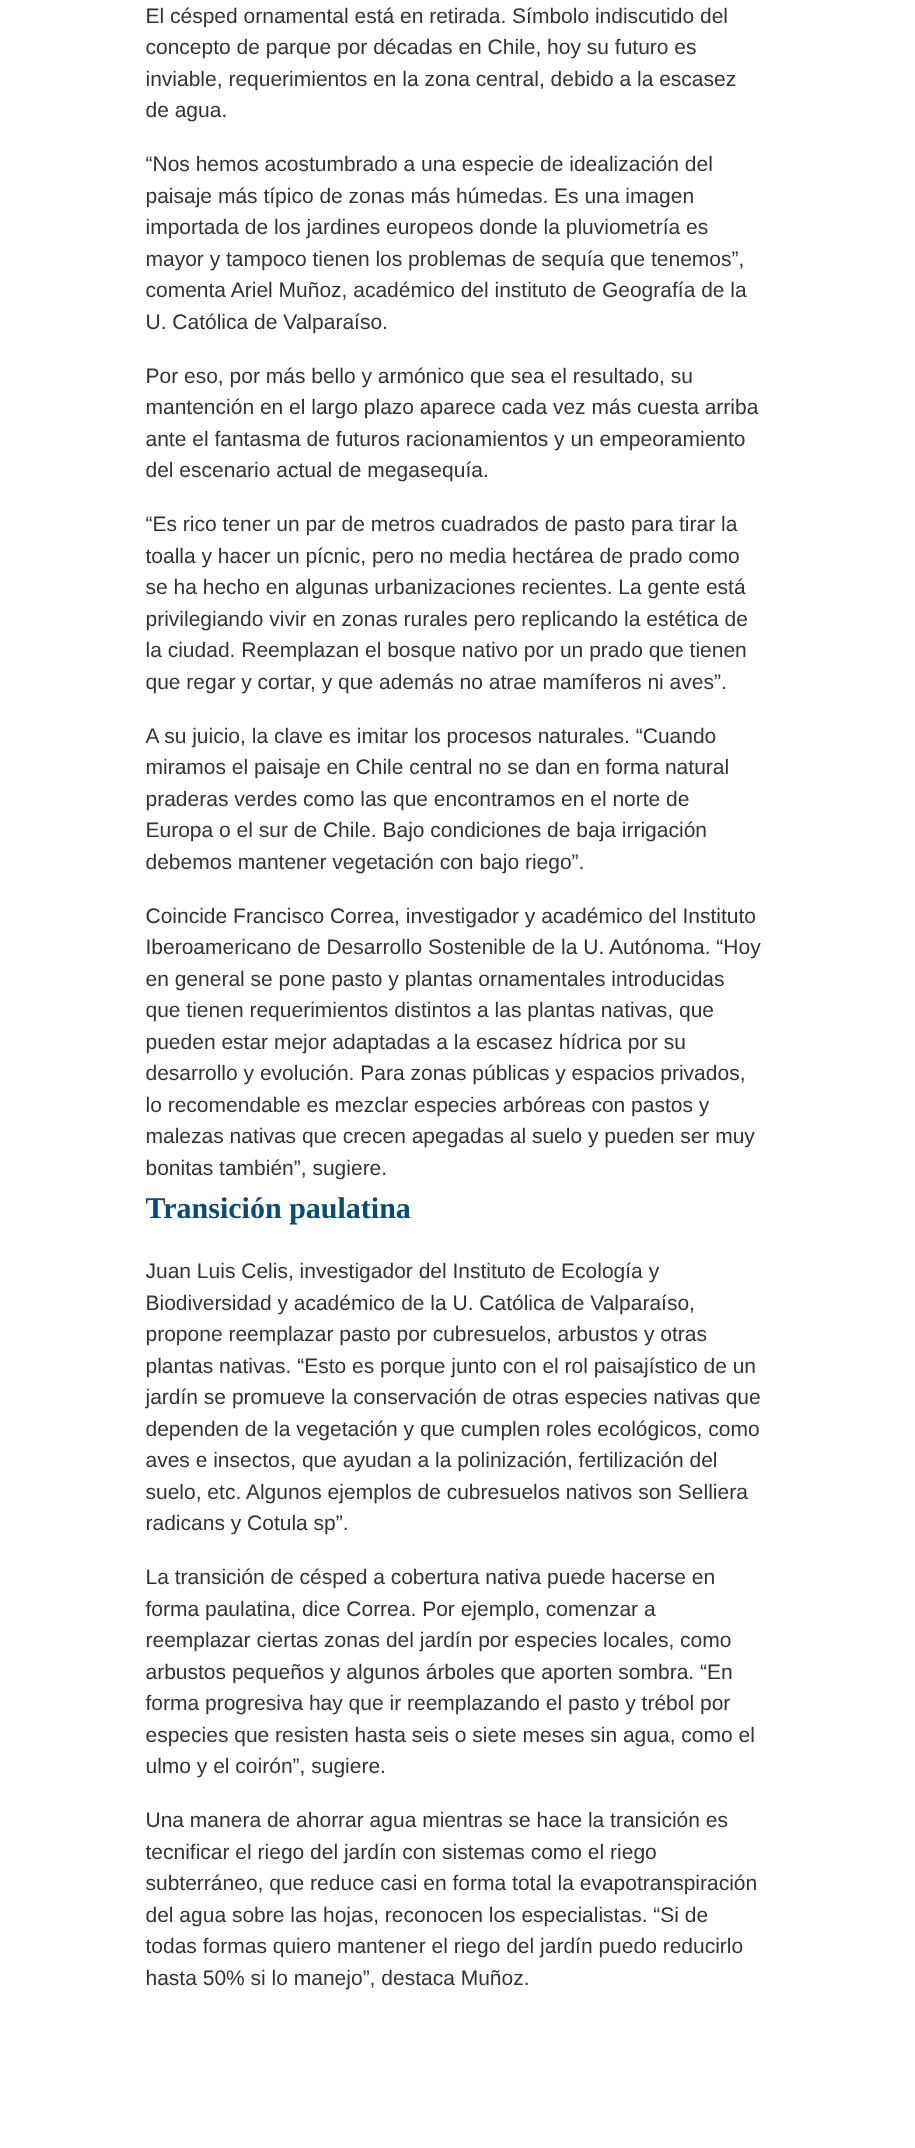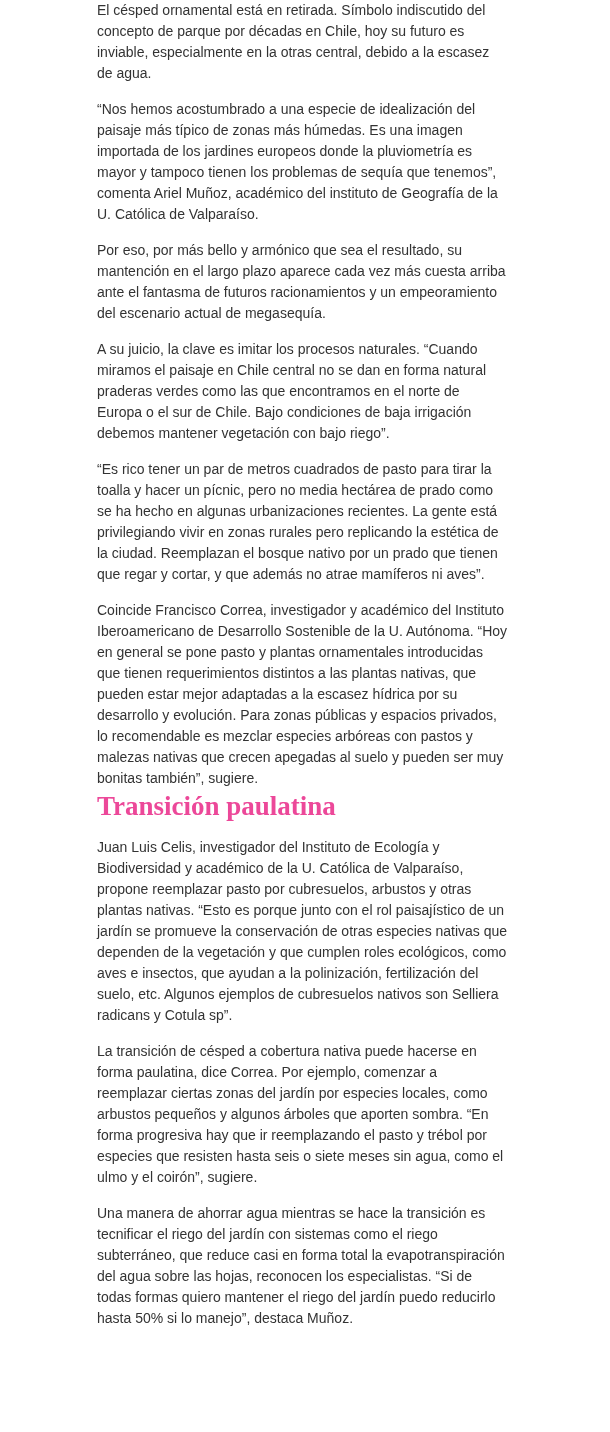--- a/index.html
+++ b/index.html
@@ -26,56 +26,56 @@
     color: #333333;
     margin: 15px 0 0 0;
     white-space: pre-line; 
   }
   .article > .body-text:first-child {
     margin-top: 0;
   }
   .section-heading {
     font-family: "Liberation Serif", serif;
     font-weight: 700;
-    font-size: 27px;
+    font-size: 20px;
     line-height: 31px;
-    color: #ec4899;
+    color: #0c4a6e;
     margin: 2px 0 0 0;
     letter-spacing: 0;
   }
 </style>
 </head>
 <body>
 
 <main class="article">
   <p class="body-text">El césped ornamental está en retirada. Símbolo indiscutido del
 concepto de parque por décadas en Chile, hoy su futuro es
-inviable, especialmente en la otras central, debido a la escasez
+inviable, requerimientos en la zona central, debido a la escasez
 de agua.</p>
   <p class="body-text">“Nos hemos acostumbrado a una especie de idealización del
 paisaje más típico de zonas más húmedas. Es una imagen
 importada de los jardines europeos donde la pluviometría es
 mayor y tampoco tienen los problemas de sequía que tenemos”,
 comenta Ariel Muñoz, académico del instituto de Geografía de la
 U. Católica de Valparaíso.</p>
   <p class="body-text">Por eso, por más bello y armónico que sea el resultado, su
 mantención en el largo plazo aparece cada vez más cuesta arriba
 ante el fantasma de futuros racionamientos y un empeoramiento
 del escenario actual de megasequía.</p>
-  <p class="body-text">A su juicio, la clave es imitar los procesos naturales. “Cuando
-miramos el paisaje en Chile central no se dan en forma natural
-praderas verdes como las que encontramos en el norte de
-Europa o el sur de Chile. Bajo condiciones de baja irrigación
-debemos mantener vegetación con bajo riego”.</p>
   <p class="body-text">“Es rico tener un par de metros cuadrados de pasto para tirar la
 toalla y hacer un pícnic, pero no media hectárea de prado como
 se ha hecho en algunas urbanizaciones recientes. La gente está
 privilegiando vivir en zonas rurales pero replicando la estética de
 la ciudad. Reemplazan el bosque nativo por un prado que tienen
 que regar y cortar, y que además no atrae mamíferos ni aves”.</p>
+  <p class="body-text">A su juicio, la clave es imitar los procesos naturales. “Cuando
+miramos el paisaje en Chile central no se dan en forma natural
+praderas verdes como las que encontramos en el norte de
+Europa o el sur de Chile. Bajo condiciones de baja irrigación
+debemos mantener vegetación con bajo riego”.</p>
   <p class="body-text">Coincide Francisco Correa, investigador y académico del Instituto
 Iberoamericano de Desarrollo Sostenible de la U. Autónoma. “Hoy
 en general se pone pasto y plantas ornamentales introducidas
 que tienen requerimientos distintos a las plantas nativas, que
 pueden estar mejor adaptadas a la escasez hídrica por su
 desarrollo y evolución. Para zonas públicas y espacios privados,
 lo recomendable es mezclar especies arbóreas con pastos y
 malezas nativas que crecen apegadas al suelo y pueden ser muy
 bonitas también”, sugiere.</p>
   <h2 class="section-heading">Transición paulatina</h2>

